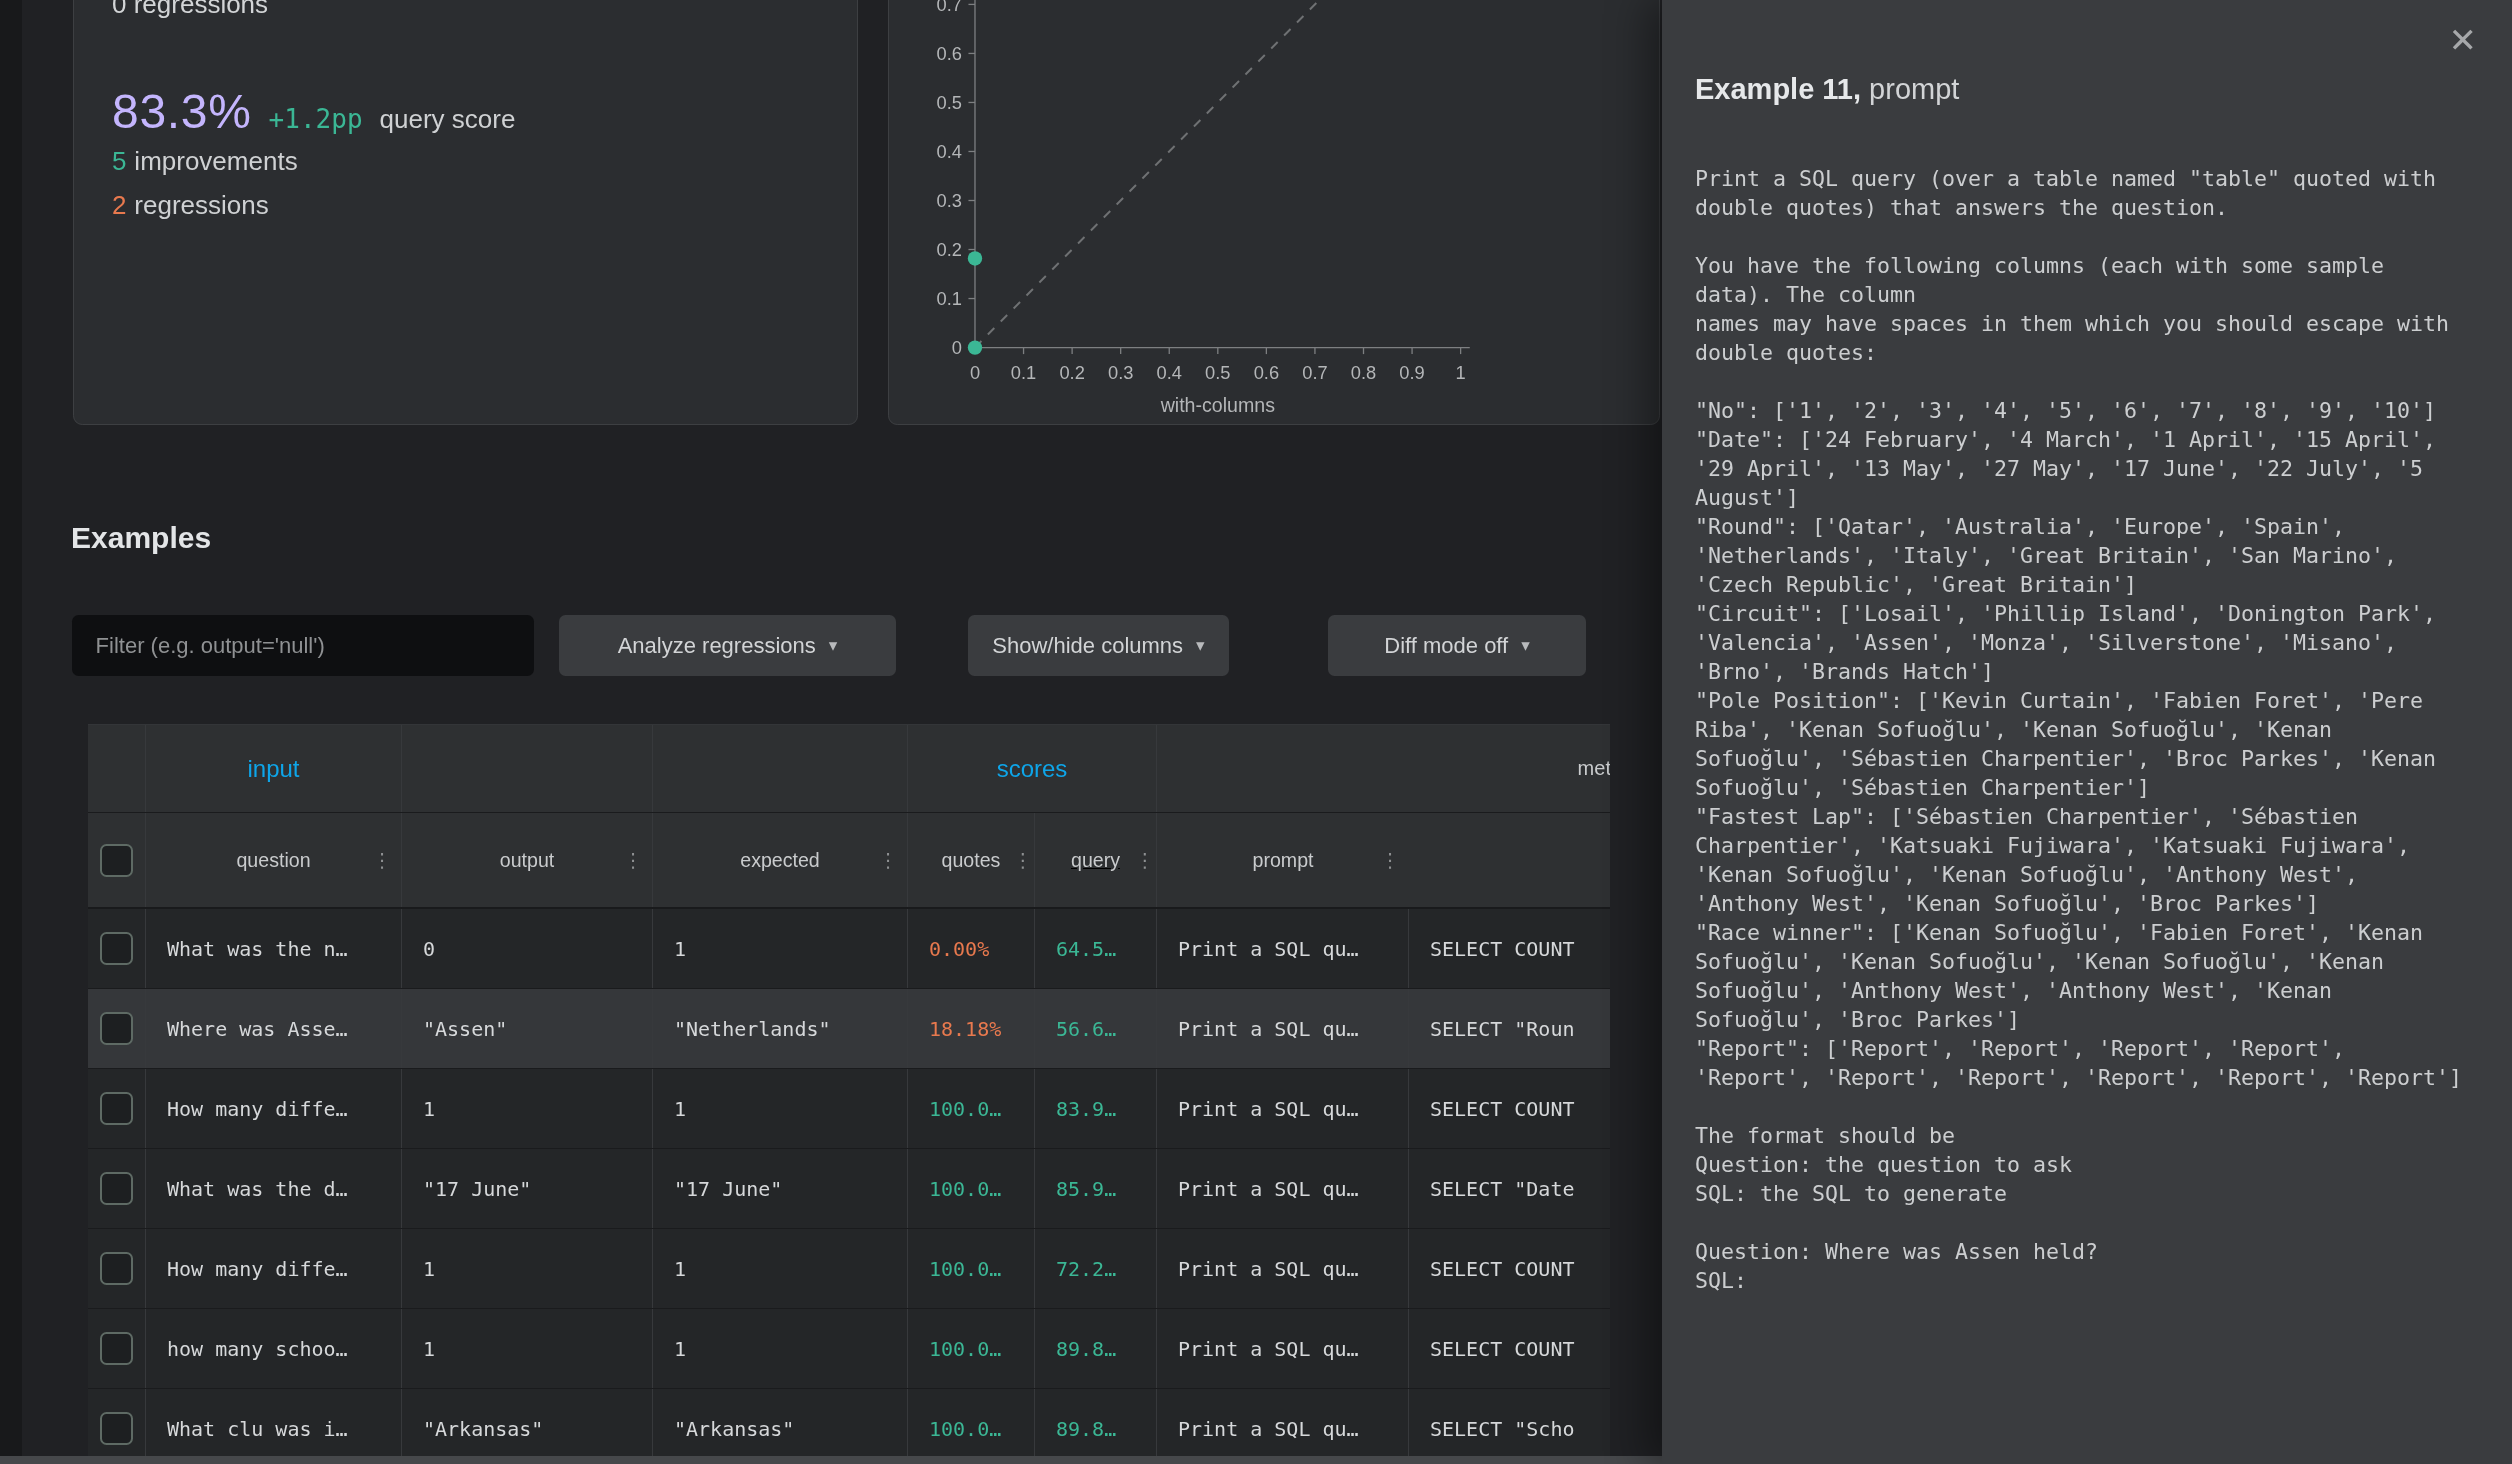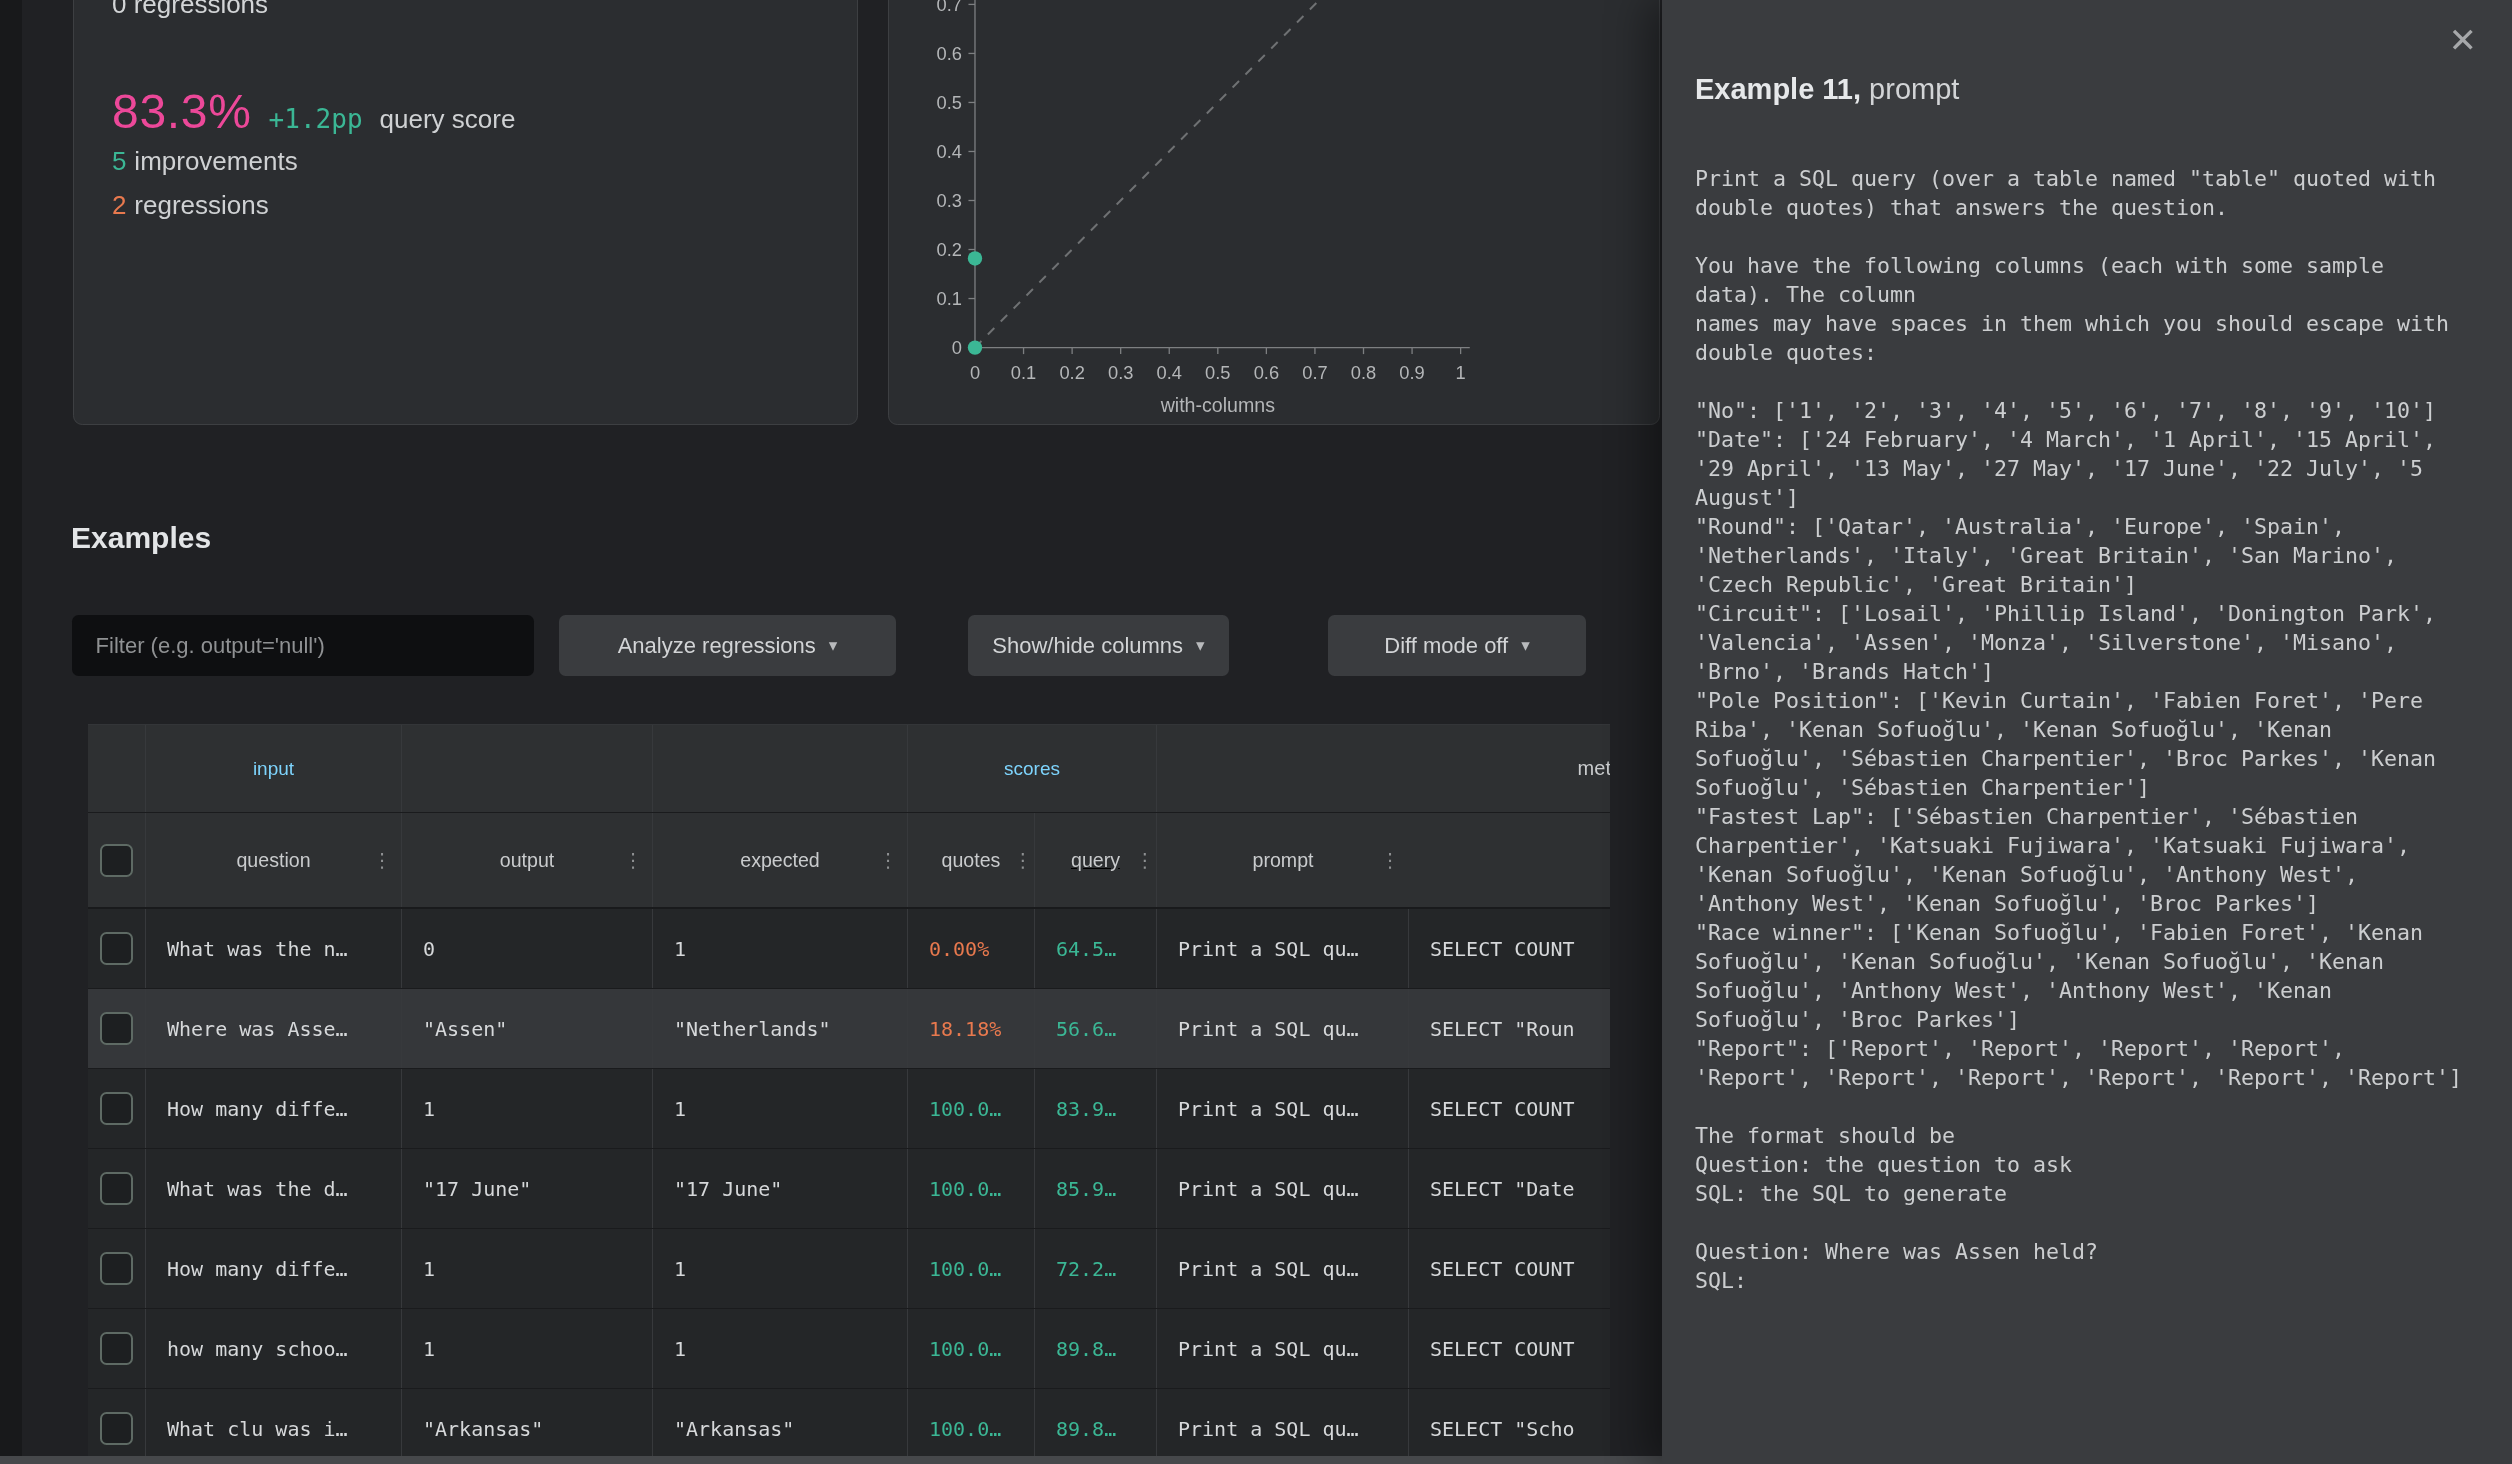--- a/index.html
+++ b/index.html
@@ -8,21 +8,21 @@
   .mono{font-family:"DejaVu Sans Mono",monospace}
 
   .left-band{left:0;top:0;width:22px;height:1465px;background:#18191b}
 
   .card{position:absolute;background:#2b2d30;border:0.7px solid #3d3f42;border-radius:9.2px;box-sizing:border-box}
   .stats-card{left:73px;top:-26px;width:785px;height:451px}
   .chart-card{left:888px;top:-26px;width:772px;height:451px}
 
   .stat-top{position:absolute;left:38px;top:14.4px;font-size:26px;color:#d3d5d7}
   .score-line{position:absolute;left:38px;top:109px;display:flex;align-items:baseline;gap:17px}
-  .score-value{font-size:48px;color:#ec4899;letter-spacing:0.7px}
+  .score-value{font-size:48px;color:#c4b5fd;letter-spacing:0.7px}
   .score-delta{font-family:"DejaVu Sans Mono",monospace;font-size:26px;color:#3bb795}
   .score-label{font-size:26px;color:#cfd1d3}
   .stat-line{position:absolute;left:38px;font-size:26px;color:#cfd1d3}
   .stat-line .num{margin-right:7.9px}
   .teal{color:#3bb795}.orange{color:#e8794e}
 
   .chart-wrap{position:absolute;left:0;top:0;width:772px;height:451px}
   .chart-wrap svg{position:absolute;left:0;top:0}
 
   .examples-title{left:71px;top:521px;font-size:30px;font-weight:bold;color:#e3e5e7}
@@ -40,21 +40,21 @@
 
   .extable{left:88px;top:724px;width:1522px;height:741px;overflow:hidden;background:#242628;border-top:0.7px solid #333538}
   .tr{display:flex;height:80px;background:#242628;border-bottom:1.3px solid #1a1b1d;box-sizing:border-box}
   .tr.ghead{height:88px;background:#2e3032}
   .tr.chead{height:96px;background:#2e3032;border-bottom:2px solid #191a1c}
   .tr.sel{background:#35373a}
   .tc{box-sizing:border-box;border-right:0.7px solid #37393c;display:flex;align-items:center;
     overflow:hidden;flex:none;position:relative}
   .tc:last-child{border-right:none}
   .tc.ctr{justify-content:center}
-  .glabel{font-size:19px;color:#7dd3fc}
+  .glabel{font-size:24px;color:#0ea5e9}
   .meta-label{position:absolute;right:-51px;font-size:20px;color:#c9cbcd;white-space:nowrap}
   .hlabel{font-size:19.6px;color:#c9cbcd}
   .kebab{position:absolute;right:9.2px;color:#8e9092;font-size:19.6px}
   .kebab.tight{right:1.3px}
   .cell-text{font-family:"DejaVu Sans Mono",monospace;font-size:20px;color:#d6d8da;
     padding-left:21px;white-space:nowrap}
   .cell-text.good{color:#3bb795}
   .cell-text.bad{color:#e8794e}
   .cb{width:29px;height:29px;border:2px solid #5e6a64;border-radius:6.5px;background:#1d1f21;cursor:pointer}
 

